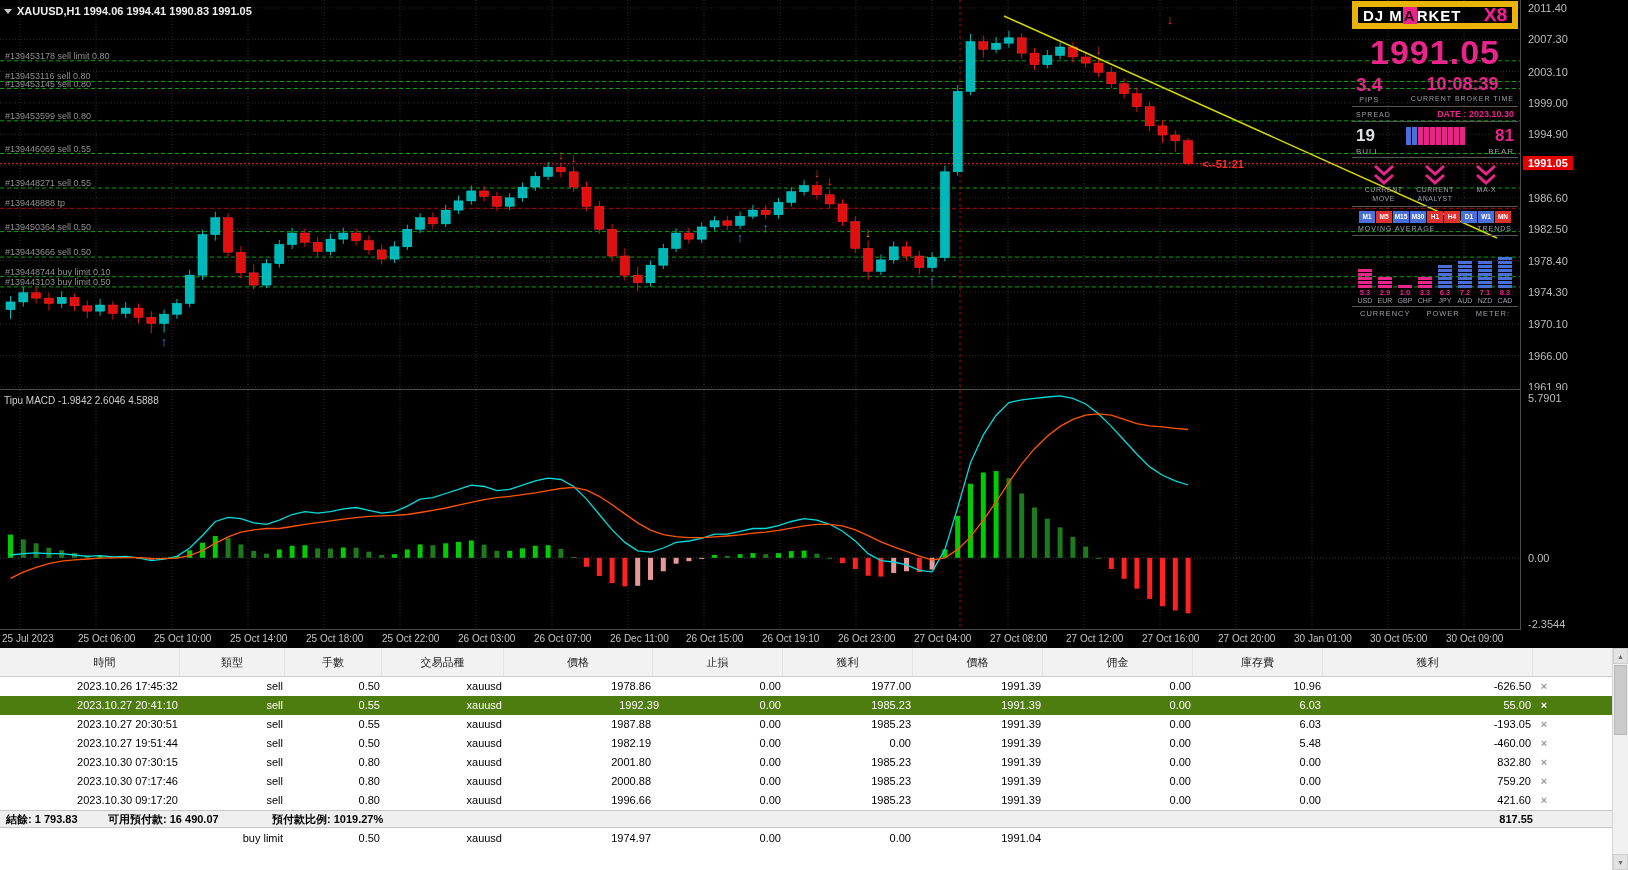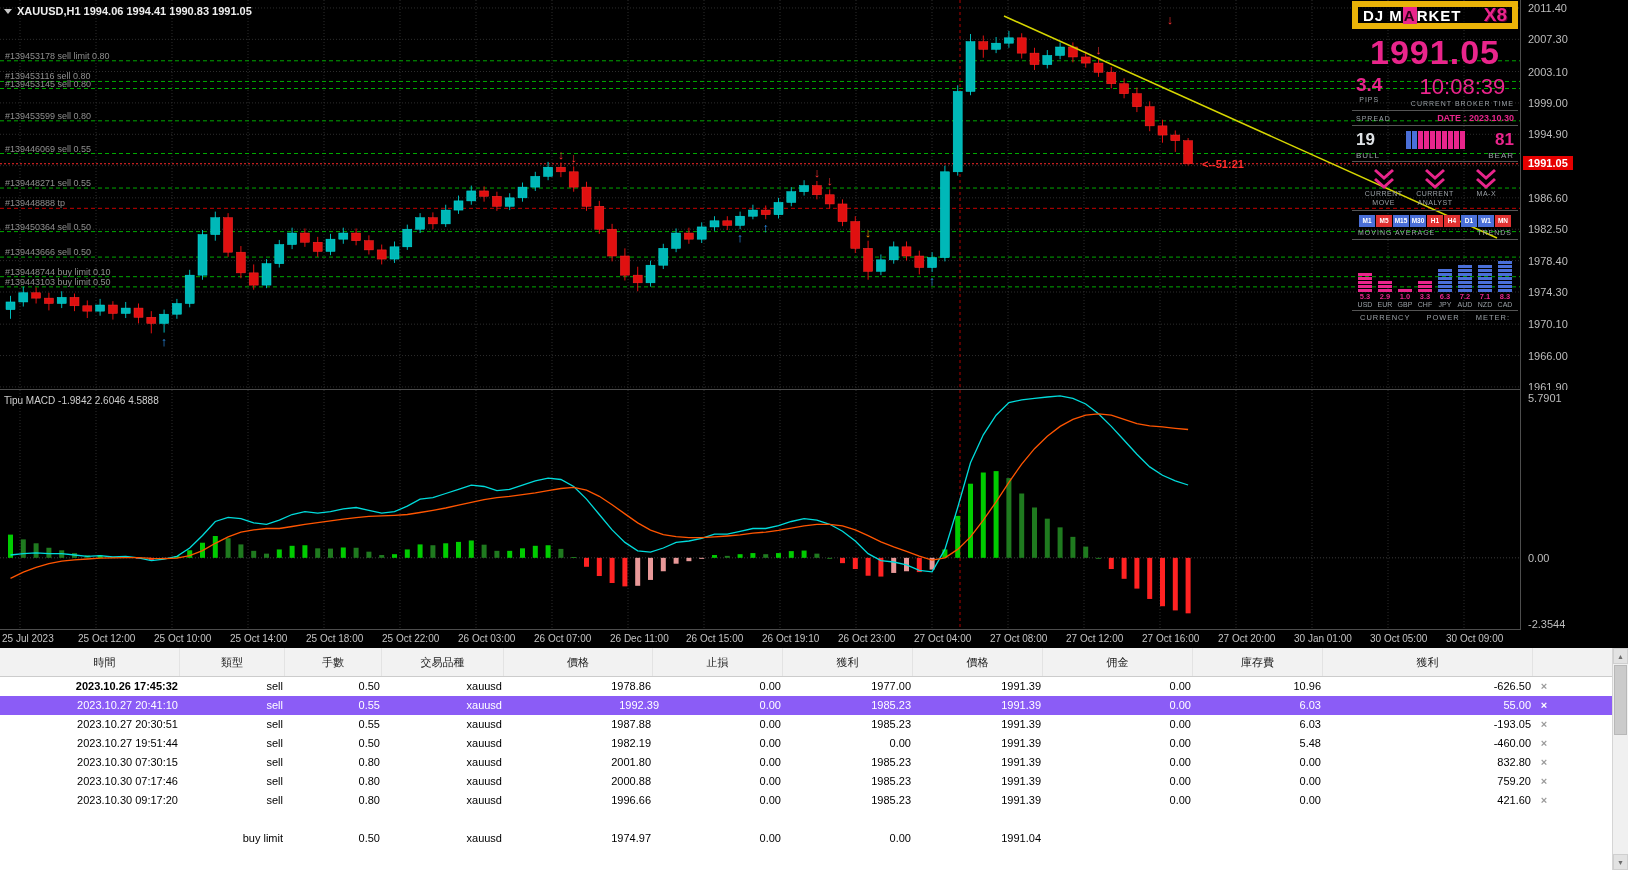--- a/index.html
+++ b/index.html
@@ -21,21 +21,21 @@
 .tax{position:absolute;top:3px;color:#C4C4C4;font-size:10px;white-space:nowrap}
 
 #dj{position:absolute;left:1352px;top:1px;width:166px;height:386px;z-index:4;color:#ccc}
 .dj-head{display:flex;justify-content:space-between;align-items:center;border:6px solid #eab308;padding:2px 5px;height:28px;background:rgba(0,0,0,.55)}
 .dj-brand{color:#fff;font-weight:bold;font-size:15px;letter-spacing:1px}
 .dj-a{background:#E9258C;color:#30001a;padding:0 1px}
 .dj-x8{color:#E9258C;font-weight:bold;font-size:19px;text-shadow:1px 1px 0 #5a0030}
 .dj-price{color:#E9258C;font-weight:bold;font-size:34px;text-align:center;padding:4px 0 2px;letter-spacing:1px}
 .dj-row{display:flex;justify-content:space-between;padding:0 4px}
 .dj-spread{color:#E9258C;font-size:19px;font-weight:bold}
-.dj-time{color:#E9258C;font-size:22px;font-weight:normal}
+.dj-time{color:#E9258C;font-size:18px;font-weight:bold}
 .dj-sub{color:#9aa0a6;font-size:7px;letter-spacing:1px}
 .dj-col{display:flex;flex-direction:column;align-items:center}
 .daterow{border-top:1px solid #555;border-bottom:1px solid #555;margin-top:3px;padding:2px 4px;align-items:center}
 .dj-date{color:#E9258C;font-size:9px;font-weight:bold}
 .dj-gauge-row{display:flex;align-items:center;justify-content:space-between;padding:4px 4px 0}
 .dj-bull{color:#dfe3e6;font-size:17px;font-weight:bold}
 .dj-bear{color:#E9258C;font-size:17px;font-weight:bold}
 .dj-gauge{display:flex;gap:1px;height:18px}
 .dj-strip{width:5px;height:100%}
 .dj-gauge-labels{display:flex;justify-content:space-between;padding:1px 4px;color:#9aa0a6;font-size:8px;letter-spacing:1px;border-bottom:1px solid #555}
@@ -50,21 +50,21 @@
 .pw-seg{height:3px;width:100%}
 .pw-vals,.pw-codes{display:flex;justify-content:space-between;padding:0 4px}
 .pw-vals span{width:18px;text-align:center;color:#E9258C;font-size:7.5px;font-weight:bold}
 .pw-codes span{width:18px;text-align:center;color:#9aa0a6;font-size:7px}
 .dj-power-label{display:flex;justify-content:space-between;padding:2px 8px;color:#9aa0a6;font-size:7.5px;letter-spacing:1px;border-top:1px solid #555;margin-top:2px}
 
 #terminal{position:absolute;left:0;top:648px;width:1628px;height:222px;background:#fff;color:#000;font-size:11px;z-index:8}
 #t-header{position:absolute;left:0;top:0;width:1612px;height:29px;background:#F2F2F2;border-bottom:1px solid #CCC}
 .hcell{position:absolute;top:0;height:28px;line-height:28px;text-align:center;color:#1a1a1a;border-right:1px solid #E3E3E3}
 .trow{position:absolute;left:0;width:1612px;height:19px;background:#fff}
-.trow.sel{background:#8b5cf6;color:#fff}
+.trow.sel{background:#4d7c0f;color:#fff}
 .cell{position:absolute;text-align:right;line-height:19px;white-space:nowrap;padding-right:2px}
 .close-x{position:absolute;left:1536px;width:16px;text-align:center;color:#9a9a9a;line-height:19px;cursor:pointer;font-weight:bold}
 .trow.sel .close-x{color:#fff}
 #balance-row{position:absolute;left:0;top:162px;width:1612px;height:18px;background:#EFEFEF;border-top:1px solid #C6C6C6;border-bottom:1px solid #C6C6C6;font-weight:bold;line-height:16px}
 #balance-row span{position:absolute;white-space:nowrap}
 #t-scroll{position:absolute;left:1612px;top:0;width:16px;height:222px;background:#F0F0F0;border-left:1px solid #D5D5D5}
 .sb-btn{position:absolute;left:0;width:15px;height:16px;background:#E2E2E2;color:#6d6d6d;font-size:7px;text-align:center;line-height:16px;border:1px solid #CFCFCF}
 .sb-btn.up{top:0}
 .sb-btn.down{bottom:0}
 .sb-thumb{position:absolute;left:1px;top:17px;width:13px;height:70px;background:#CBCBCB;border:1px solid #B8B8B8}
@@ -491,21 +491,21 @@
       <div class="max" style="top: 2px;">5.7901</div>
       <div class="max" style="top: 161.832px;">0.00</div>
       <div class="max" style="top: 227.69px;">-2.3544</div>
     </div>
 
   <div class="hsep" style="top:389px"></div>
   <div class="hsep" style="top:629px"></div>
 
   <div id="time-axis">
       <div class="tax" style="left: 2px;">25 Jul 2023</div>
-      <div class="tax" style="left: 78px;">25 Oct 12:00</div>
+      <div class="tax" style="left: 78px;">25 Oct 06:00</div>
       <div class="tax" style="left: 154px;">25 Oct 10:00</div>
       <div class="tax" style="left: 230px;">25 Oct 14:00</div>
       <div class="tax" style="left: 306px;">25 Oct 18:00</div>
       <div class="tax" style="left: 382px;">25 Oct 22:00</div>
       <div class="tax" style="left: 458px;">26 Oct 03:00</div>
       <div class="tax" style="left: 534px;">26 Oct 07:00</div>
       <div class="tax" style="left: 610px;">26 Dec 11:00</div>
       <div class="tax" style="left: 686px;">26 Oct 15:00</div>
       <div class="tax" style="left: 762px;">26 Oct 19:10</div>
       <div class="tax" style="left: 838px;">26 Oct 23:00</div>
@@ -694,21 +694,21 @@
         <div class="hcell" style="left: 504px; width: 149px;">價格</div>
         <div class="hcell" style="left: 653px; width: 130px;">止損</div>
         <div class="hcell" style="left: 783px; width: 130px;">獲利</div>
         <div class="hcell" style="left: 913px; width: 130px;">價格</div>
         <div class="hcell" style="left: 1043px; width: 150px;">佣金</div>
         <div class="hcell" style="left: 1193px; width: 130px;">庫存費</div>
         <div class="hcell" style="left: 1323px; width: 210px;">獲利</div>
       </div>
     <div id="t-rows">
         <div class="trow" style="top: 29px;">
-          <div class="cell" style="left: 30px; width: 150px; font-weight: bold;">2023.10.26 17:45:32</div>
+          <div class="cell" style="left: 30px; width: 150px;">2023.10.26 17:45:32</div>
           <div class="cell" style="left: 180px; width: 105px;">sell</div>
           <div class="cell" style="left: 285px; width: 97px;">0.50</div>
           <div class="cell" style="left: 382px; width: 122px;">xauusd</div>
           <div class="cell" style="left: 504px; width: 149px;">1978.86</div>
           <div class="cell" style="left: 653px; width: 130px;">0.00</div>
           <div class="cell" style="left: 783px; width: 130px;">1977.00</div>
           <div class="cell" style="left: 913px; width: 130px;">1991.39</div>
           <div class="cell" style="left: 1043px; width: 150px;">0.00</div>
           <div class="cell" style="left: 1193px; width: 130px;">10.96</div>
           <div class="cell" style="left: 1323px; width: 210px;">-626.50</div>
@@ -792,20 +792,26 @@
           <div class="cell" style="left: 504px; width: 149px;">1996.66</div>
           <div class="cell" style="left: 653px; width: 130px;">0.00</div>
           <div class="cell" style="left: 783px; width: 130px;">1985.23</div>
           <div class="cell" style="left: 913px; width: 130px;">1991.39</div>
           <div class="cell" style="left: 1043px; width: 150px;">0.00</div>
           <div class="cell" style="left: 1193px; width: 130px;">0.00</div>
           <div class="cell" style="left: 1323px; width: 210px;">421.60</div>
           <div class="close-x">×</div>
         </div>
       </div>
+    <div id="balance-row">
+      <span style="left:6px">結餘: 1 793.83</span>
+      <span style="left:108px">可用預付款: 16 490.07</span>
+      <span style="left:272px">預付款比例: 1019.27%</span>
+      <span style="left:1323px;width:210px;text-align:right">817.55</span>
+    </div>
     <div id="t-pending">
         <div class="trow" style="top: 181px;">
           <div class="cell" style="left: 30px; width: 150px;"></div>
           <div class="cell" style="left: 180px; width: 105px;">buy limit</div>
           <div class="cell" style="left: 285px; width: 97px;">0.50</div>
           <div class="cell" style="left: 382px; width: 122px;">xauusd</div>
           <div class="cell" style="left: 504px; width: 149px;">1974.97</div>
           <div class="cell" style="left: 653px; width: 130px;">0.00</div>
           <div class="cell" style="left: 783px; width: 130px;">0.00</div>
           <div class="cell" style="left: 913px; width: 130px;">1991.04</div>

